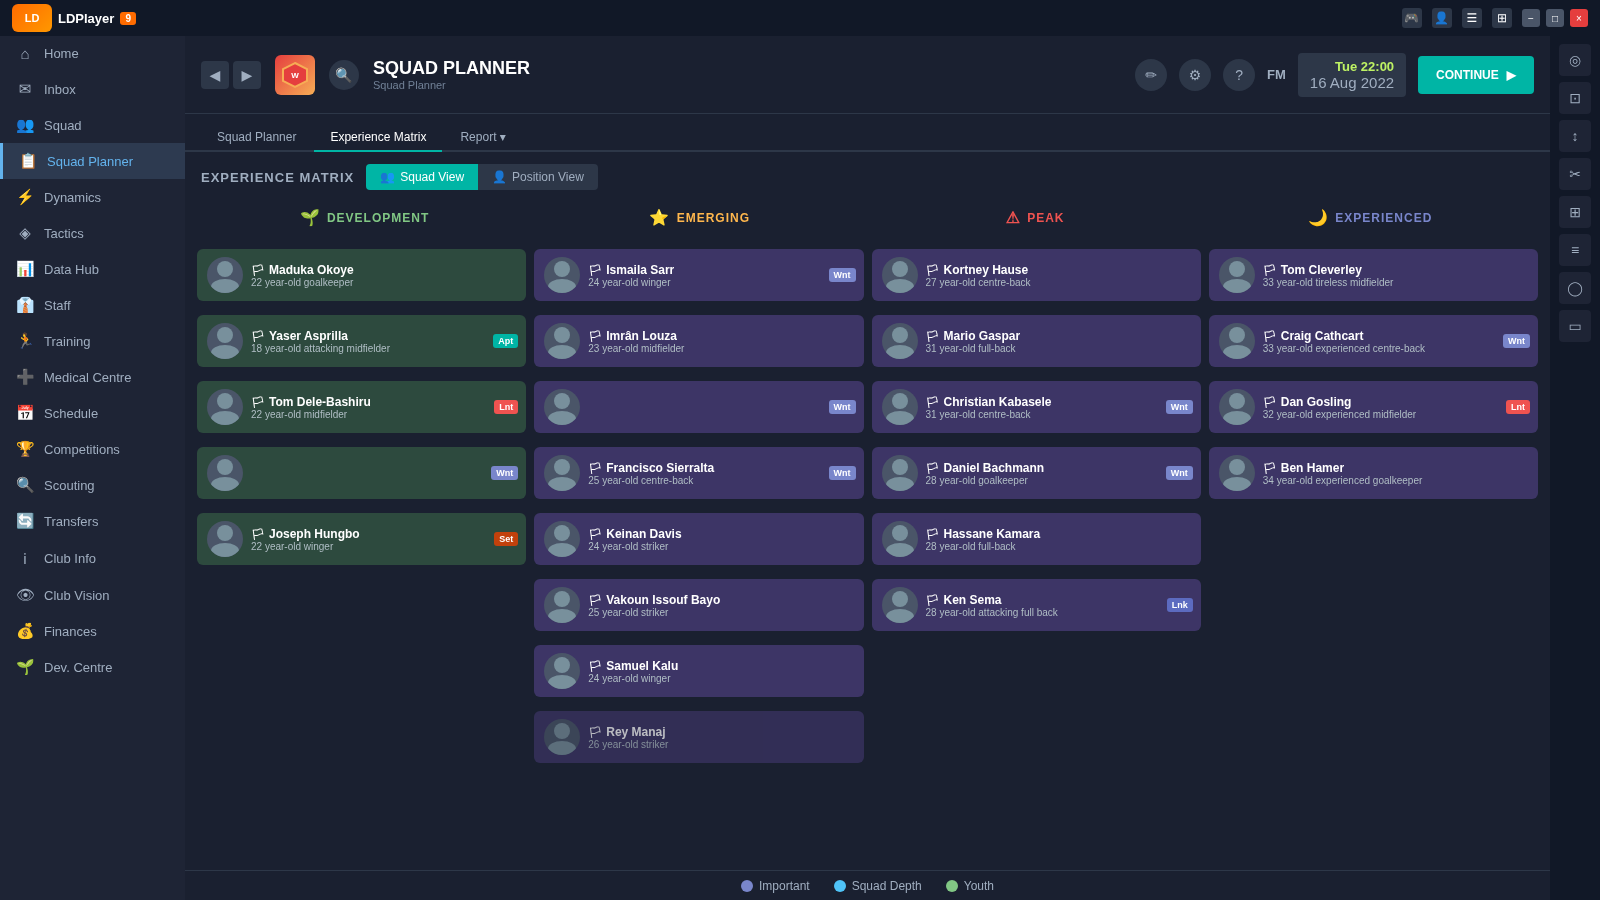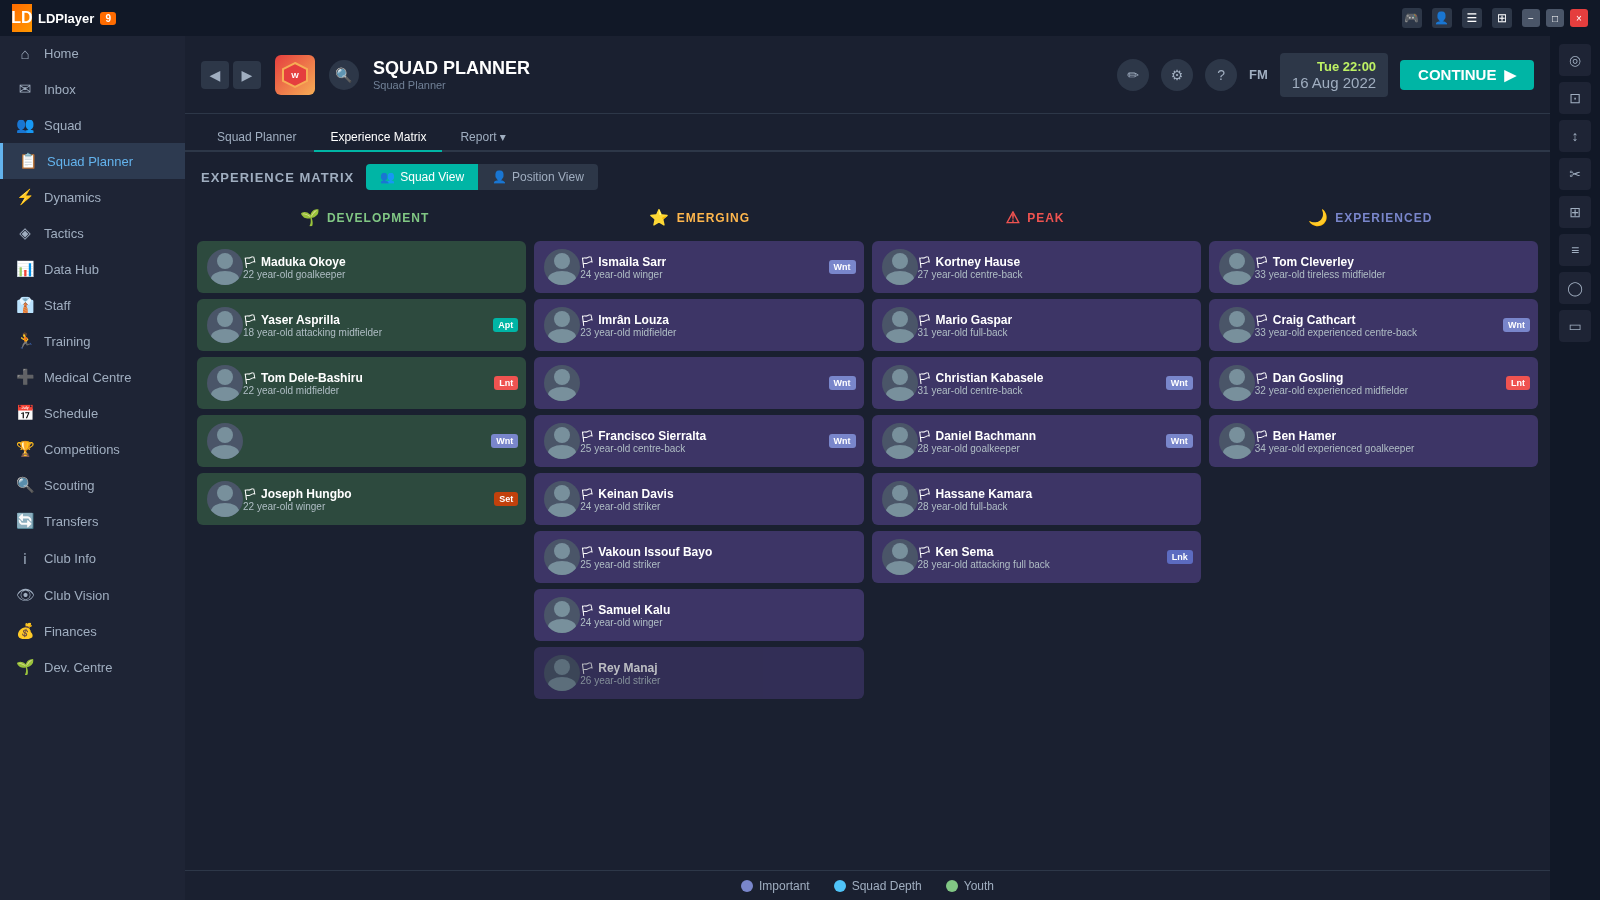--- a/index.html
+++ b/index.html
@@ -20,25 +20,25 @@
       background: #111827;
       display: flex;
       align-items: center;
       justify-content: space-between;
       padding: 0 12px;
       flex-shrink: 0;
     }
     .top-bar-left { display: flex; align-items: center; gap: 8px; }
     .top-bar-brand { display: flex; align-items: center; gap: 6px; }
     .ld-logo {
-      width: 20px; height: 28px;
+      width: 40px; height: 28px;
       background: linear-gradient(135deg, #ff6b00, #ff9800);
-      border-radius: 0;
+      border-radius: 6px;
       display: flex; align-items: center; justify-content: center;
-      font-weight: bold; font-size: 16px; color: #fff;
+      font-weight: bold; font-size: 11px; color: #fff;
     }
     .ld-text { color: #fff; font-size: 13px; font-weight: bold; }
     .ld-ver {
       background: #ff6b00;
       color: #fff;
       font-size: 10px;
       font-weight: bold;
       padding: 1px 5px;
       border-radius: 3px;
     }
@@ -158,23 +158,23 @@
       border-radius: 4px;
       text-align: right;
     }
     .datetime-time { font-size: 13px; font-weight: bold; color: #bef264; }
     .datetime-date { font-size: 15px; color: #a0aec0; }
     .continue-btn {
       background: #00b5a5;
       color: #fff;
       border: none;
       padding: 0 18px;
-      height: 30px;
+      height: 38px;
       border-radius: 4px;
-      font-size: 15px;
+      font-size: 12px;
       font-weight: bold;
       cursor: pointer;
       display: flex; align-items: center; gap: 8px;
     }
 
     
     .right-icons {
       width: 50px;
       background: #111827;
       display: flex;
@@ -295,23 +295,24 @@
       padding-bottom: 8px;
       align-items: start;
     }
     .col { display: flex; flex-direction: column; gap: 6px; }
 
     .player-card {
       border-radius: 6px;
       padding: 8px 10px;
       display: flex;
       align-items: center;
-      gap: 0;
+      gap: 8px;
       position: relative;
       cursor: pointer;
+      margin-top: 8px;
     }
     .player-card.development-bg { background: #2d4a3e; }
     .player-card.emerging-bg { background: #3d3566; }
     .player-card.peak-bg { background: #3d3566; }
     .player-card.experienced-bg { background: #3d3566; }
 
     .player-avatar {
       width: 36px; height: 36px;
       border-radius: 50%;
       background: #4a5568;

